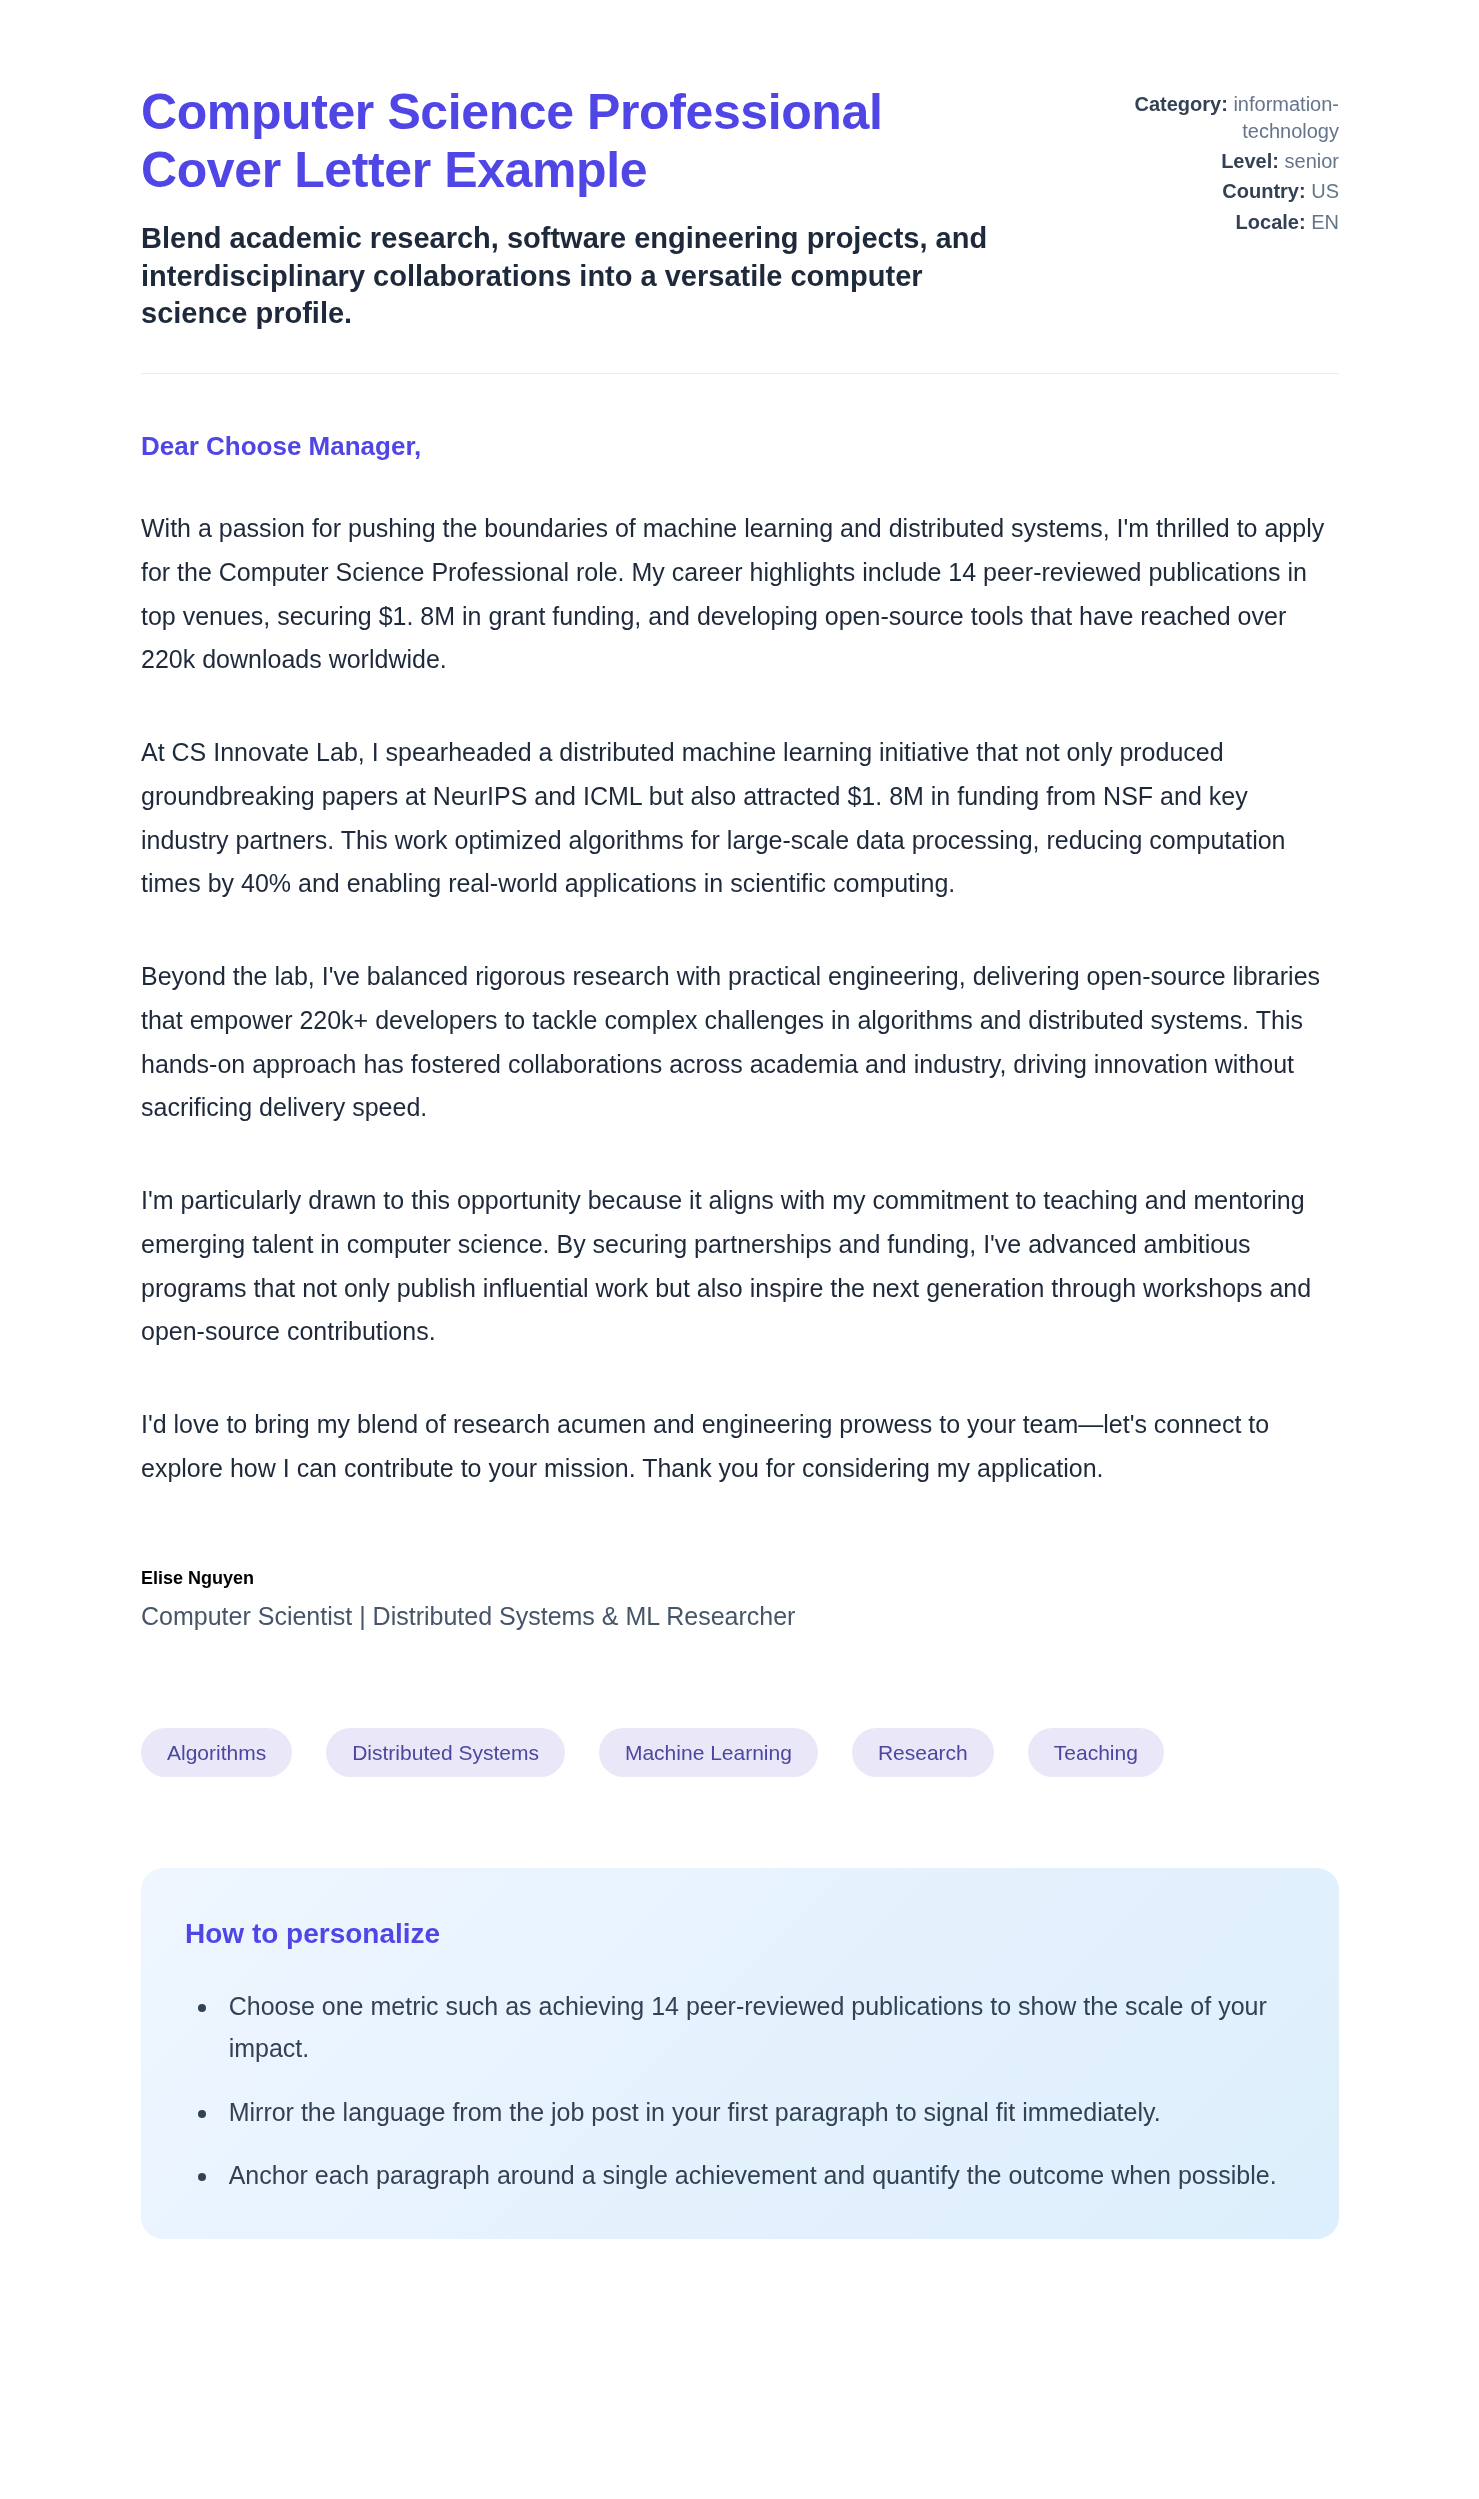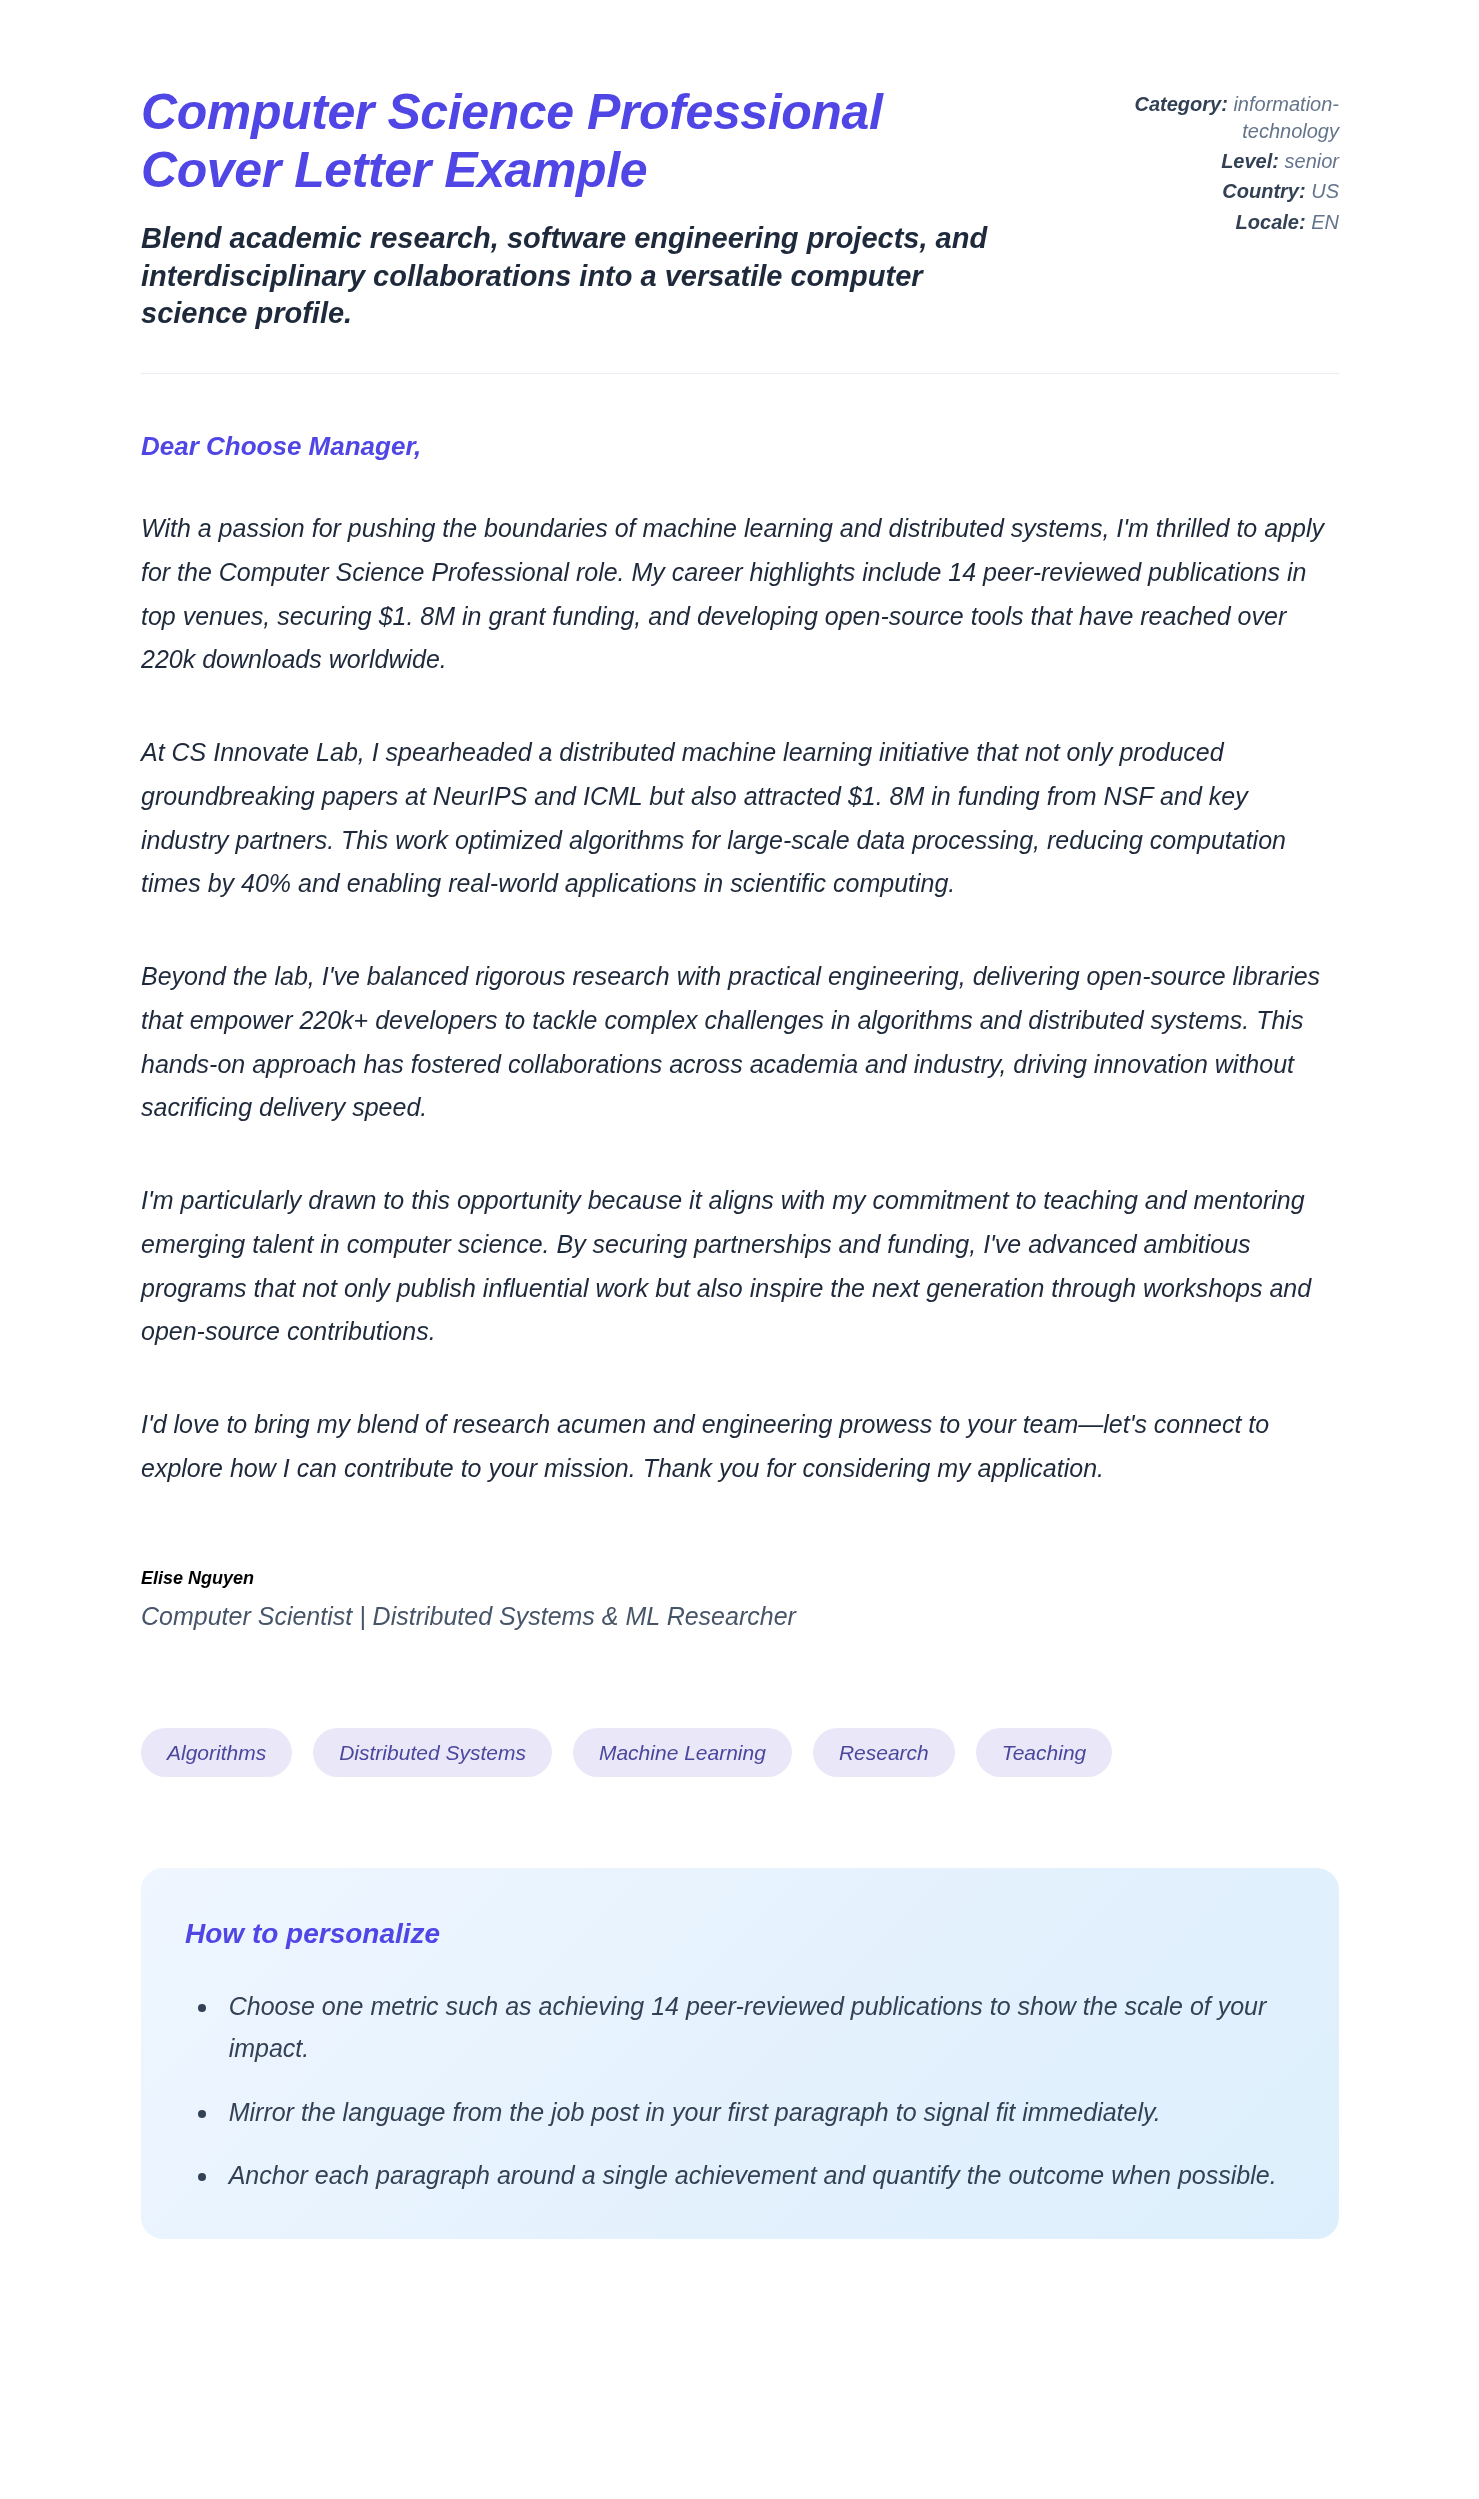--- a/index.html
+++ b/index.html
@@ -1,15 +1,15 @@
 <!DOCTYPE html>
 <html style="font-size:14px"><head>
 <meta charset="utf-8">
 <style>
-  * { margin: 0; padding: 0; box-sizing: border-box; font-style: italic; }
+  * { margin: 0; padding: 0; box-sizing: border-box; }
   html, body { background: #ffffff; }
   body {
     width: 1480px;
     min-height: 2500px;
     font-family: "Liberation Sans", sans-serif;
     color: #1e293b;
     -webkit-font-smoothing: antialiased;
   }
   .page { width: 1480px; min-height: 2500px; background: #ffffff; }
   .container { width: 1198px; margin: 0 auto; padding-top: 84px; }
@@ -66,21 +66,21 @@
     margin-bottom: 49px;
   }
   .para:last-of-type { margin-bottom: 0; }
 
   
   .signature { margin-top: 77px; }
   .signature-name { font-size: 18px; font-weight: 700; color: #000000; }
   .signature-title { margin-top: 13px; font-size: 25px; color: #475569; }
 
   
-  .tags { margin-top: 97px; display: flex; flex-wrap: wrap; gap: 21px; }
+  .tags { margin-top: 97px; display: flex; flex-wrap: wrap; gap: 34px; }
   .tag {
     display: inline-block;
     background: #eae8f8;
     color: #4b479e;
     font-size: 21px;
     line-height: 1;
     padding: 14px 26px;
     border-radius: 869px;
     white-space: nowrap;
   }

